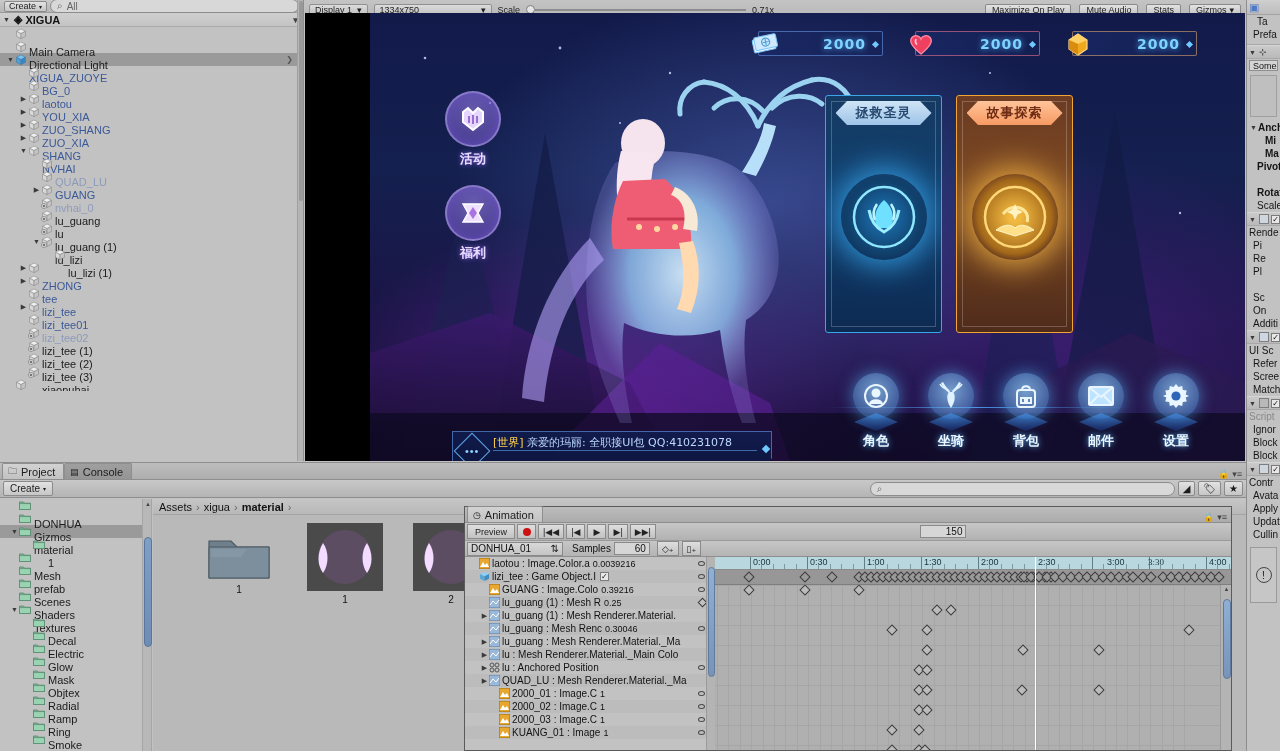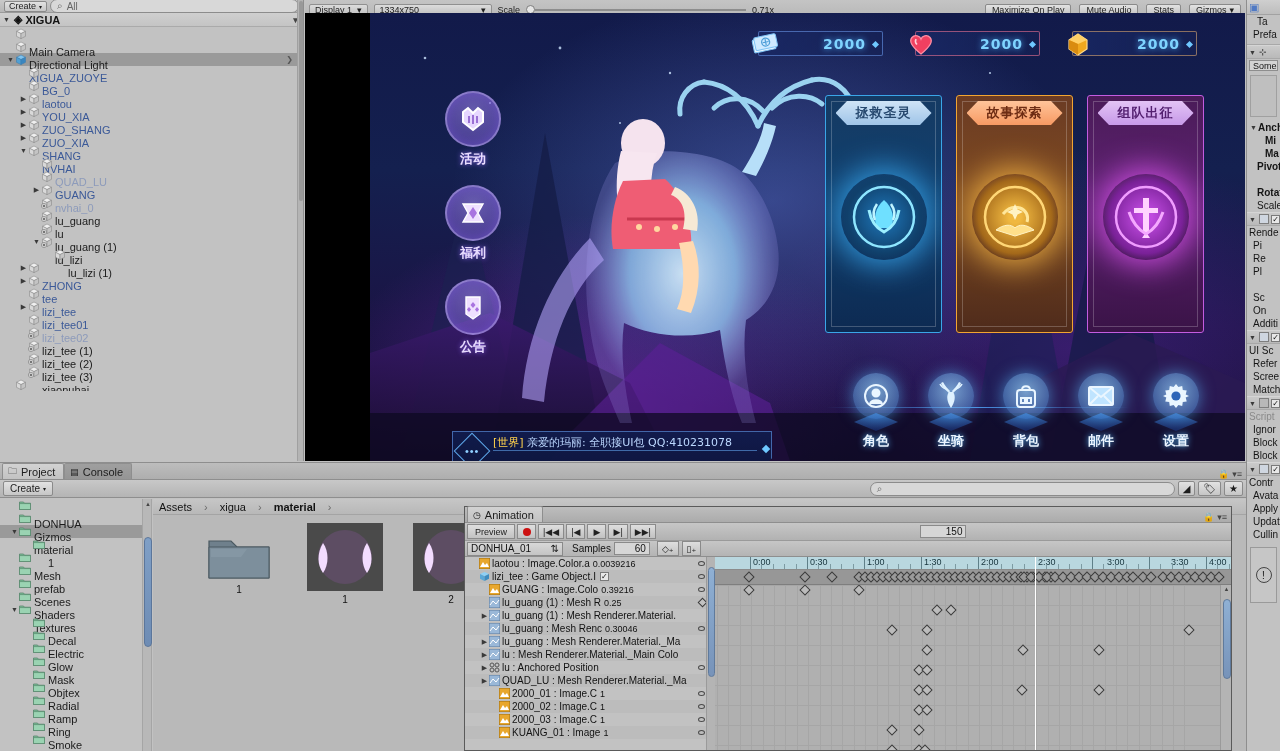--- a/index.html
+++ b/index.html
@@ -207,21 +207,21 @@
   #proj-tree { position:absolute; left:0; top:36px; width:142px; bottom:0;
      background:#c2c2c2; }
   #proj-scroll { position:absolute; left:142px; top:36px; width:10px; bottom:0;
      background:#b8b8b8; border-left:1px solid #a5a5a5; border-right:1px solid #a5a5a5;}
   #proj-scroll .up { width:10px;height:9px; display:flex;align-items:center;justify-content:center;
      font-size:6px;color:#444;}
   #proj-scroll .th { position:absolute; left:1px; top:38px; width:8px; height:110px;
      background:linear-gradient(#7f9fc6,#6e8cb4); border:1px solid #5b769b; border-radius:4px;}
   #proj-assets { position:absolute; left:153px; top:36px; right:0; bottom:0;
      background:#b9b9b9; }
-  .breadcrumb { height:16px; display:flex;align-items:center;gap:12px;padding-left:6px;
+  .breadcrumb { height:16px; display:flex;align-items:center;gap:4px;padding-left:6px;
      background:linear-gradient(#c6c6c6,#b8b8b8); border-bottom:1px solid #a4a4a4; font-size:11px;}
   .bc-sep { color:#6a6a6a; }
   .bc-cur { font-weight:bold; }
   .assetgrid { position:absolute; left:0; top:16px; right:0; bottom:0; padding:8px 0 0 48px;
      display:flex; flex-wrap:wrap; gap:18px 30px; align-content:flex-start; }
   .asset { width:76px; text-align:center; }
   .asset .thumb { width:76px;height:68px;margin:0 auto; }
   .asset .nm { font-size:10px; margin-top:3px; color:#111; }
   .folderico { width:64px;height:48px;margin:10px auto 0; position:relative; }
 
@@ -806,33 +806,20 @@
             </div>
             <div class="lbtn">
               <div class="circ">
                 <svg width="30" height="30" viewBox="0 0 30 30">
                   <path d="M5 6 H25 L20 15 L25 24 H5 L10 15 Z" fill="#efe0ff" stroke="#fff" stroke-width="1.4"></path>
                   <polygon points="15,9 19,15 15,21 11,15" fill="#a974e0"></polygon>
                 </svg>
               </div>
               <div class="t">福利</div>
             </div>
-            <div class="lbtn">
-              <div class="circ">
-                <svg width="30" height="30" viewBox="0 0 30 30">
-                  <path d="M8 5 H22 V22 L15 27 L8 22 Z" fill="#efe0ff" stroke="#fff" stroke-width="1.4"></path>
-                  <g fill="#a974e0">
-                    <polygon points="15,10 17.5,13 15,16 12.5,13"></polygon>
-                    <polygon points="11,15 13,17.5 11,20 9,17.5"></polygon>
-                    <polygon points="19,15 21,17.5 19,20 17,17.5"></polygon>
-                  </g>
-                </svg>
-              </div>
-              <div class="t">公告</div>
-            </div>
           </div>
 
         <div class="cards" id="cards">
             <div class="card c1">
               <div class="inner"></div>
               <div class="emb">
                 <svg width="66" height="66" viewBox="0 0 66 66">
                   <circle cx="33" cy="33" r="30" fill="none" stroke="#8ee6ff" stroke-width="2.5"></circle>
                   <path d="M33 16 C24 24 22 34 26 44 L40 44 C44 34 42 24 33 16Z" fill="#6fe0ff"></path>
                   <path d="M18 26 C20 38 25 44 33 48 C41 44 46 38 48 26" fill="none" stroke="#9cefff" stroke-width="3"></path>
@@ -845,33 +832,20 @@
               <div class="inner"></div>
               <div class="emb">
                 <svg width="66" height="66" viewBox="0 0 66 66">
                   <circle cx="33" cy="33" r="30" fill="none" stroke="#ffd776" stroke-width="2.5"></circle>
                   <path d="M21 30 C26 24 32 22 38 24 C44 26 47 32 45 38" fill="none" stroke="#ffe79a" stroke-width="3"></path>
                   <path d="M33 20 l2.5 5.5 L41 28 l-5.5 2.5 L33 36 l-2.5-5.5 L25 28 l5.5-2.5Z" fill="#fff3c4"></path>
                   <path d="M14 46 C22 40 29 40 33 44 C37 40 44 40 52 46 L33 52 Z" fill="#ffe08a" stroke="#fff3c4"></path>
                 </svg>
               </div>
               <div class="cardtitle t2">故事探索</div>
-            </div>
-            <div class="card c3">
-              <div class="inner"></div>
-              <div class="emb">
-                <svg width="66" height="66" viewBox="0 0 66 66">
-                  <circle cx="33" cy="33" r="30" fill="none" stroke="#f09cff" stroke-width="2.5"></circle>
-                  <rect x="30" y="14" width="6" height="34" fill="#ffd2ff"></rect>
-                  <rect x="21" y="24" width="24" height="5" fill="#ffd2ff"></rect>
-                  <path d="M33 48 l-4 6 h8 Z" fill="#ffd2ff"></path>
-                  <path d="M16 28 C20 40 26 46 33 50 C40 46 46 40 50 28" fill="none" stroke="#f5a8ff" stroke-width="3"></path>
-                </svg>
-              </div>
-              <div class="cardtitle t3">组队出征</div>
             </div>
           </div>
 
         <div class="chat">
           <div class="bubble">
             <span class="dots">•••</span>
           </div>
           <div class="line"></div>
           <div class="msg">
             <span class="w">[世界]</span>
@@ -1626,21 +1600,21 @@
           <div class="tkm" style="left: 342.8px;"></div>
           <div class="tkm" style="left: 354.2px;"></div>
           <div class="tkm" style="left: 365.6px;"></div>
           <div class="tk" style="left: 377px;"></div>
           <div class="lb" style="left: 378px; margin-left: 12px;">3:00</div>
           <div class="tkm" style="left: 388.4px;"></div>
           <div class="tkm" style="left: 399.8px;"></div>
           <div class="tkm" style="left: 411.2px;"></div>
           <div class="tkm" style="left: 422.6px;"></div>
           <div class="tk" style="left: 434px;"></div>
-          <div class="lb" style="left: 454px;">3:30</div>
+          <div class="lb" style="left: 431px; font-family: Liberation Serif, serif;">3:30</div>
           <div class="tkm" style="left: 445.4px;"></div>
           <div class="tkm" style="left: 456.8px;"></div>
           <div class="tkm" style="left: 468.2px;"></div>
           <div class="tkm" style="left: 479.6px;"></div>
           <div class="tk" style="left: 491px;"></div>
           <div class="lb" style="left: 492px;">4:00</div>
           <div class="tkm" style="left: 502.4px;"></div>
           <div class="tkm" style="left: 513.8px;"></div>
         </div>
       <div class="dopeband">

